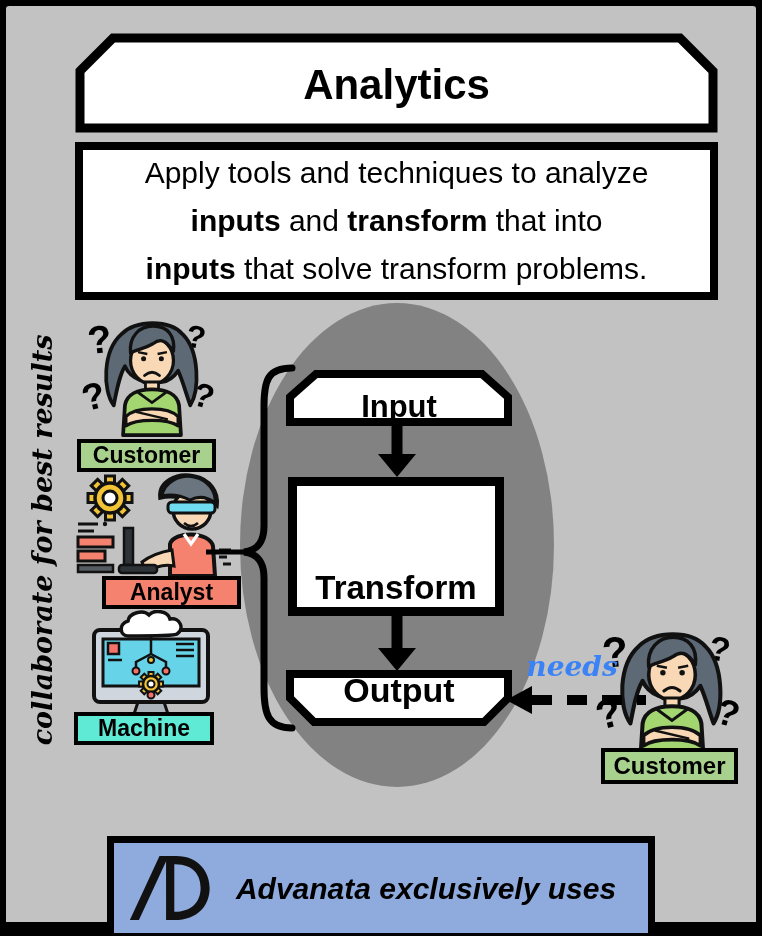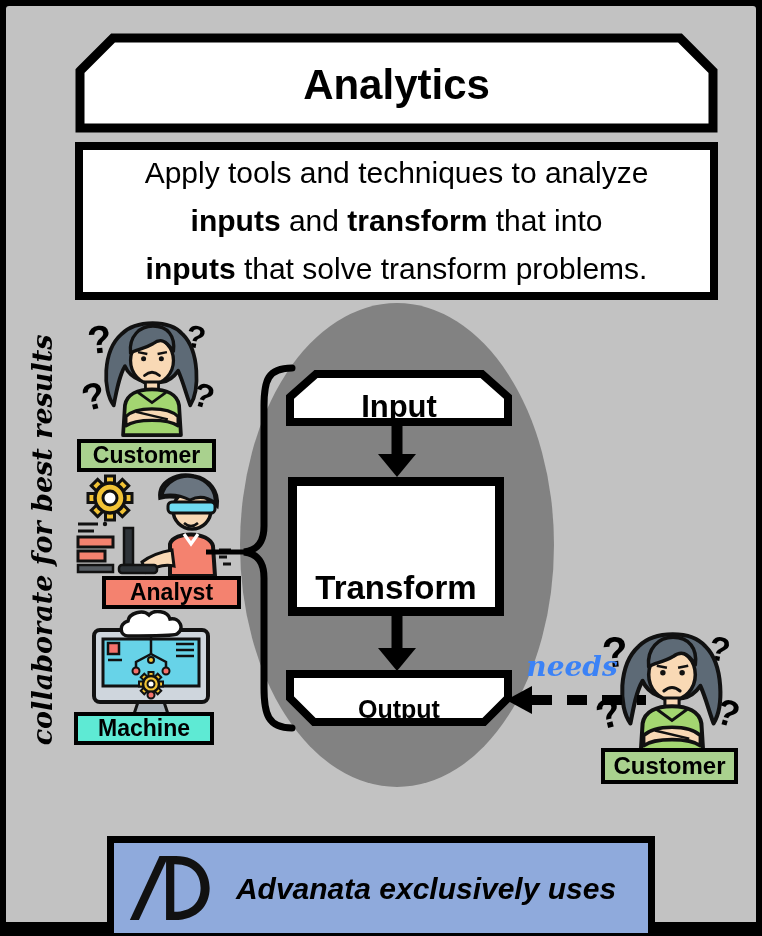--- a/index.html
+++ b/index.html
@@ -31,21 +31,21 @@
   .big-ellipse{
     left:240px;top:303px;width:314px;height:484px;border-radius:50%;
     background:#828282;
   }
   
   .flow-label{
     display:flex;align-items:flex-end;justify-content:center;
     font-weight:bold;color:#000;
   }
   .input-text{left:286px;top:371px;width:226px;height:54px;font-size:31px;}
-  .output-text{left:286px;top:670px;width:226px;height:54px;font-size:25px;}
+  .output-text{left:286px;top:656px;width:226px;height:54px;font-size:34px;}
   .transform-box{
     left:288px;top:477px;width:216px;height:139px;box-sizing:border-box;
     background:#fff;border:9px solid #000;font-size:33px;
   }
   
   .tag{
     box-sizing:border-box;border:4px solid #000;display:flex;align-items:center;justify-content:center;
     font-weight:bold;font-size:23px;color:#000;z-index:5;
   }
   .tag-customer{left:77px;top:439px;width:139px;height:33px;background:#a9d18e;}

